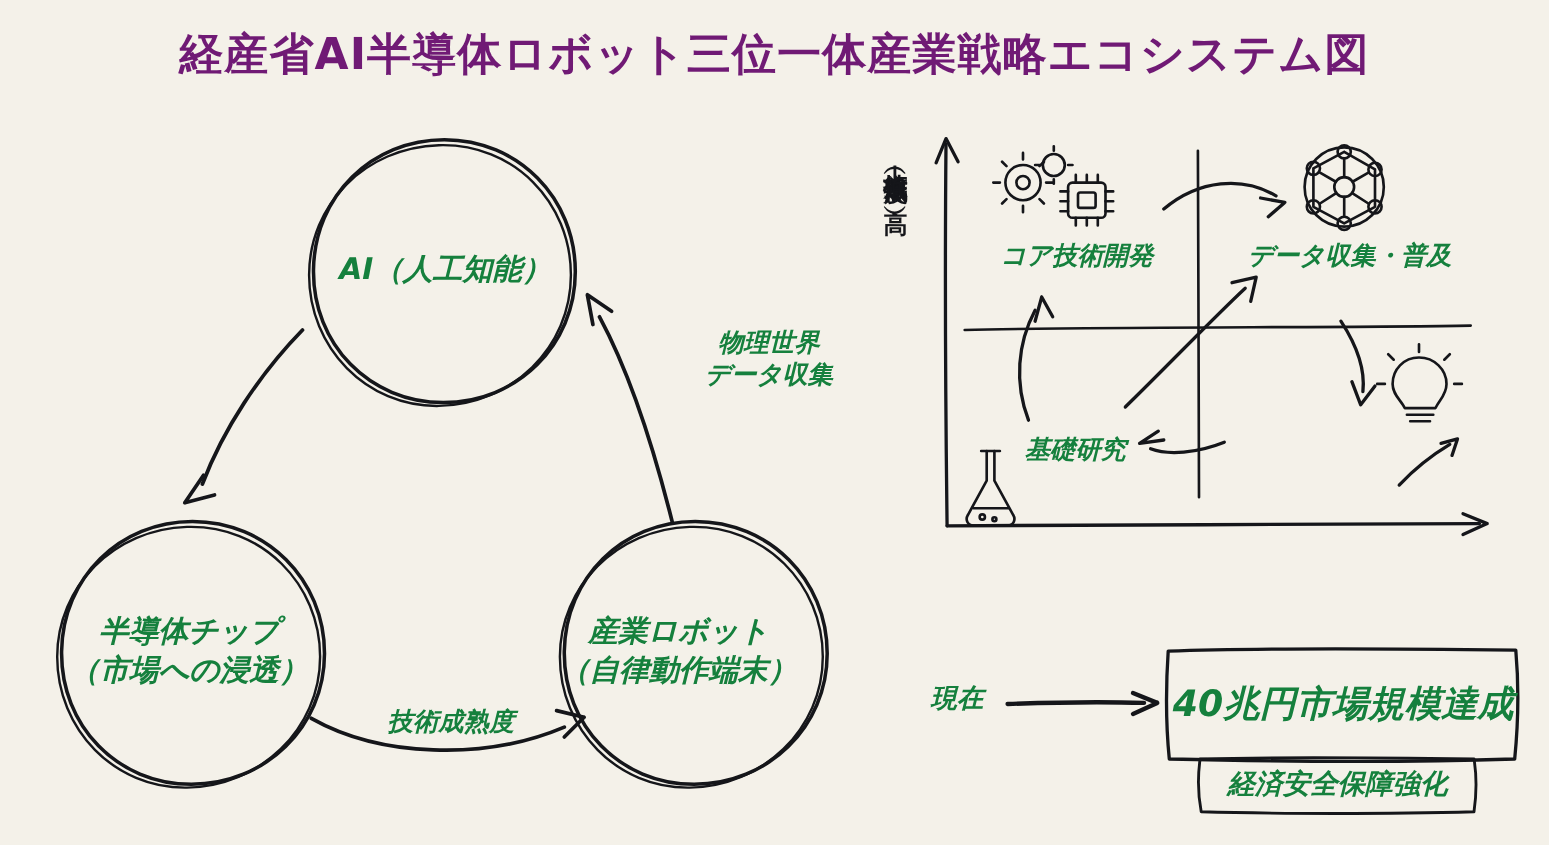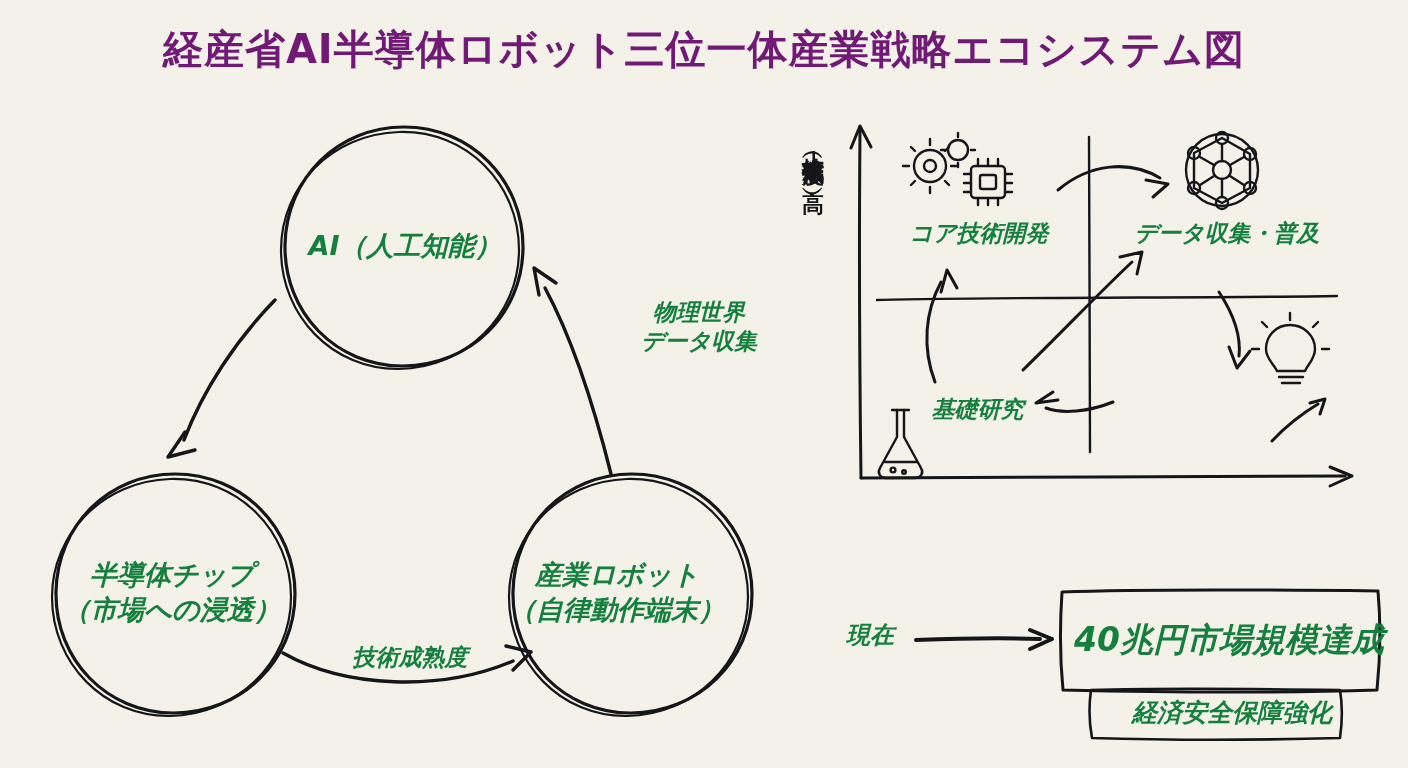--- a/index.html
+++ b/index.html
@@ -234,16 +234,16 @@
   <div class="lbl quad-label" style="left:884px; top:219px; width:190px;">コア技術開発</div>
 
   <div class="lbl edge-label" style="left:614px; top:298px; width:170px;">物理世界
 データ収集</div>
   <div class="lbl quad-label" style="left:1122px; top:219px; width:210px;">データ収集・普及</div>
   <div class="lbl quad-label" style="left:900px; top:379px; width:155px;margin-top:16px;">基礎研究</div>
 
   <div class="axis-label-y" style="left:802px; top:140px; height:290px;">技術成熟度（低↓高）</div>
 
   <div class="lbl now-label" style="left:820px; top:620px; width:100px;">現在</div>
-  <div class="lbl goal-main" style="left:1058px; top:619px; width:326px;text-align:right;">40兆円市場規模達成</div>
-  <div class="lbl goal-sub" style="left:1089px; top:697px; width:254px;padding-left:16px;">経済安全保障強化</div>
+  <div class="lbl goal-main" style="left:1058px; top:619px; width:326px;">40兆円市場規模達成</div>
+  <div class="lbl goal-sub" style="left:1089px; top:697px; width:254px;">経済安全保障強化</div>
 
 </div>
 
 </body></html>

